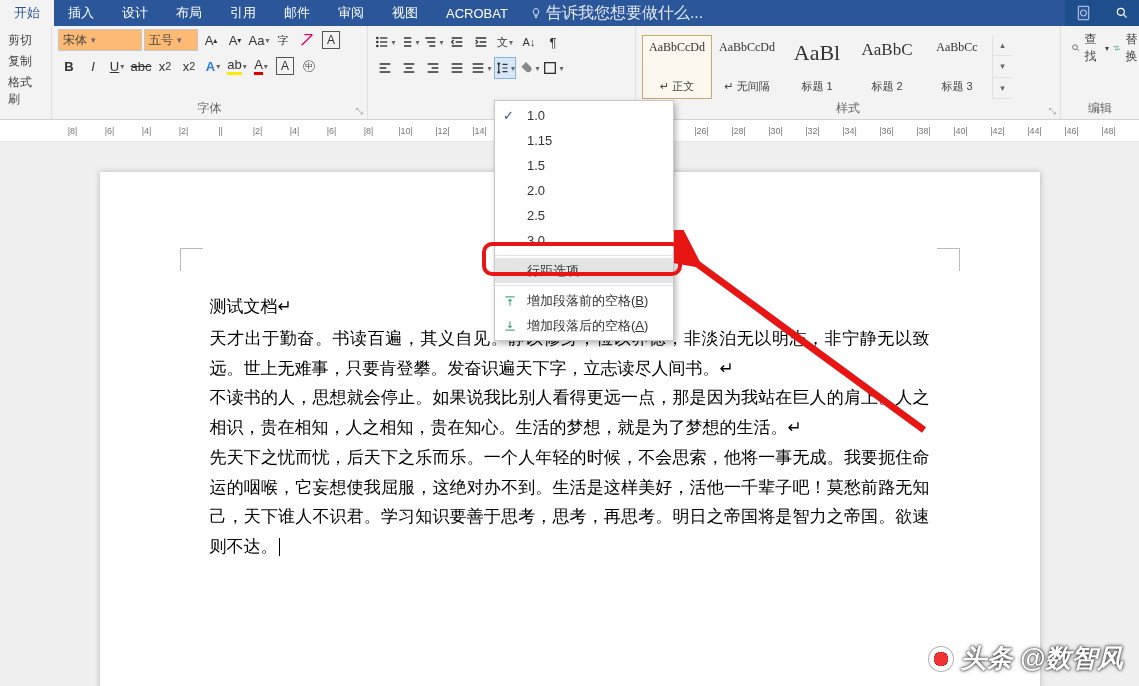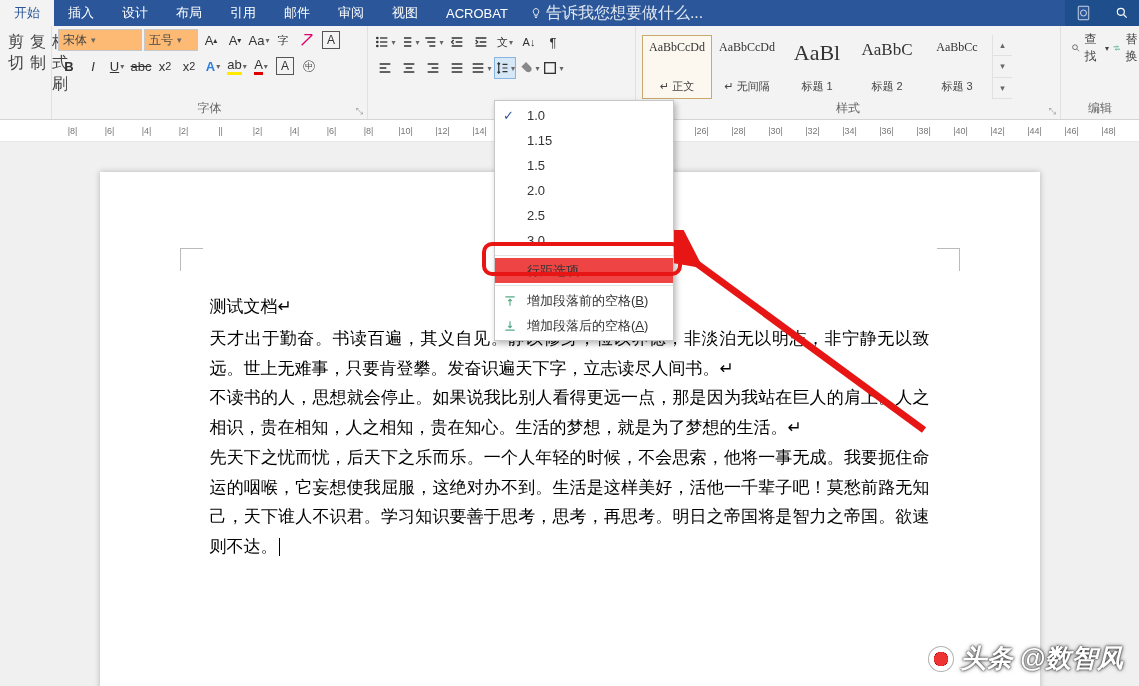--- a/index.html
+++ b/index.html
@@ -13,21 +13,21 @@
 .app-icon { margin-left: auto; width: 40px; height: 26px; display:flex; align-items:center; justify-content:center; background:#1e4e8c; }
 .app-icon svg { width:18px; height:22px; }
 .search-corner { width:34px; height:26px; background:#1e4e8c; display:flex; align-items:center; justify-content:center; color:#fff; }
 
 .ribbon { background: #f3f3f3; border-bottom: 1px solid #d4d4d4; display: flex; height: 94px; font-size: 12px; color:#444; }
 .group { border-right: 1px solid #e1e1e1; display:flex; flex-direction:column; padding: 3px 6px 0; }
 .group-body { flex:1; display:flex; align-items:flex-start; gap:4px; }
 .group-label { text-align:center; font-size:12px; color:#666; padding:1px 0 2px; position:relative; }
 .group-label .dlg { position:absolute; right:-2px; bottom:2px; font-size:9px; color:#888; }
 
-.clip-col { display:flex; gap:2px; padding-top:2px; font-size:16px; }
+.clip-col { display:flex; flex-direction:column; gap:2px; padding-top:2px; font-size:12px; }
 .clip-col div { padding:1px 2px; }
 
 .font-top { display:flex; align-items:center; gap:2px; }
 .combo { background:#fdba74; border:1px solid #c7c7c7; height:22px; display:flex; align-items:center; padding:0 4px; font-size:12px; }
 .combo .dd { margin-left:4px; font-size:9px; color:#666; }
 .btnrow { display:flex; gap:2px; margin-top:4px; align-items:center; }
 .ibtn { width:22px; height:22px; display:flex; align-items:center; justify-content:center; font-size:13px; color:#333; position:relative; }
 .ibtn .dd { font-size:8px; color:#666; margin-left:1px; }
 .ibtn svg { width:16px; height:16px; }
 .boxA { border:1px solid #555; width:18px; height:18px; display:flex; align-items:center; justify-content:center; font-size:12px; }
@@ -53,21 +53,21 @@
 .page::before { top:76px; left:80px; border-right:none; border-bottom:none; }
 .page::after { top:76px; right:80px; border-left:none; border-bottom:none; }
 .doc-text { font-family: "SimSun","宋体",serif; font-size:17px; line-height:1.75; color:#000; }
 .doc-title { margin-bottom:2px; }
 .para { text-align:justify; }
 .cursor { display:inline-block; width:1px; height:18px; background:#000; vertical-align:text-bottom; margin-left:1px; }
 
 
 .ls-menu { position:absolute; top:100px; left:494px; width:180px; background:#fff; border:1px solid #c7c7c7; box-shadow:2px 3px 6px rgba(0,0,0,.28); z-index:50; font-size:13px; padding:2px 0; }
 .ls-item { display:flex; align-items:center; height:25px; padding:0 10px 0 32px; position:relative; color:#333; }
-.ls-item.hl { background:#ef4444; }
+.ls-item.hl { background:#e5e5e5; }
 .ls-item .chk { position:absolute; left:8px; color:#2b579a; font-size:13px; }
 .ls-sep { height:1px; background:#e3e3e3; margin:2px 0; }
 .ls-item .ico { position:absolute; left:8px; width:14px; height:14px; }
 .ls-item .kb { text-decoration:underline; }
 
 
 .red-box { position:absolute; border:4px solid #e81515; border-radius:10px; left:482px; top:242px; width:200px; height:34px; z-index:60; pointer-events:none; }
 .arrow-svg { position:absolute; left:674px; top:230px; width:260px; height:210px; z-index:60; pointer-events:none; }
 
 .watermark { position:absolute; right:16px; bottom:10px; font-size:26px; font-weight:600; color:#fff; text-shadow:0 0 4px rgba(0,0,0,.6),0 0 2px #000; z-index:80; display:flex; align-items:center; gap:6px; font-style:italic; }

